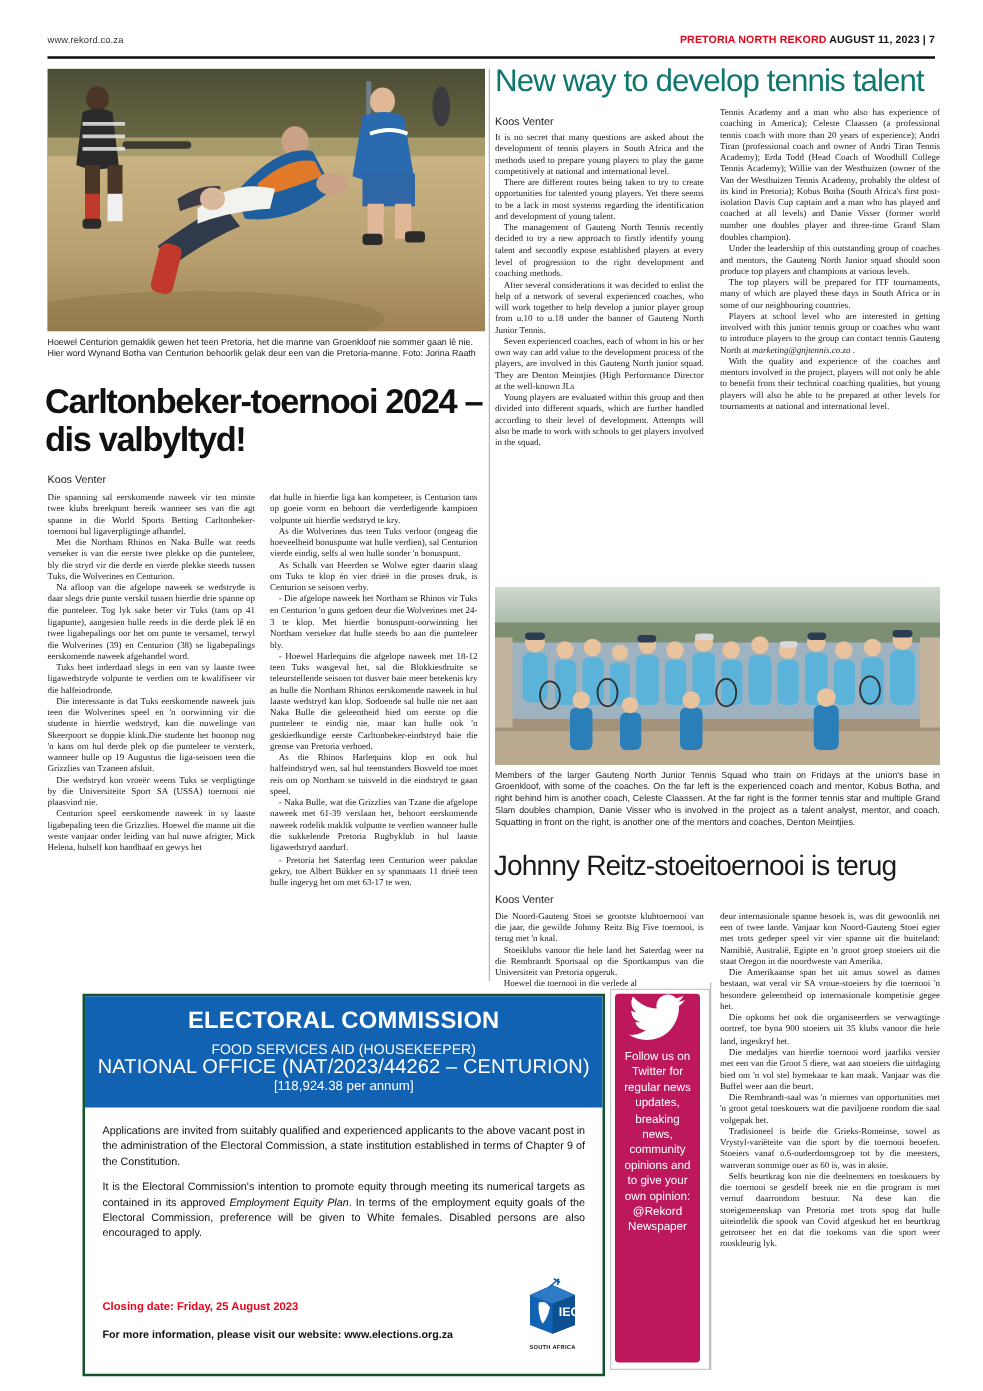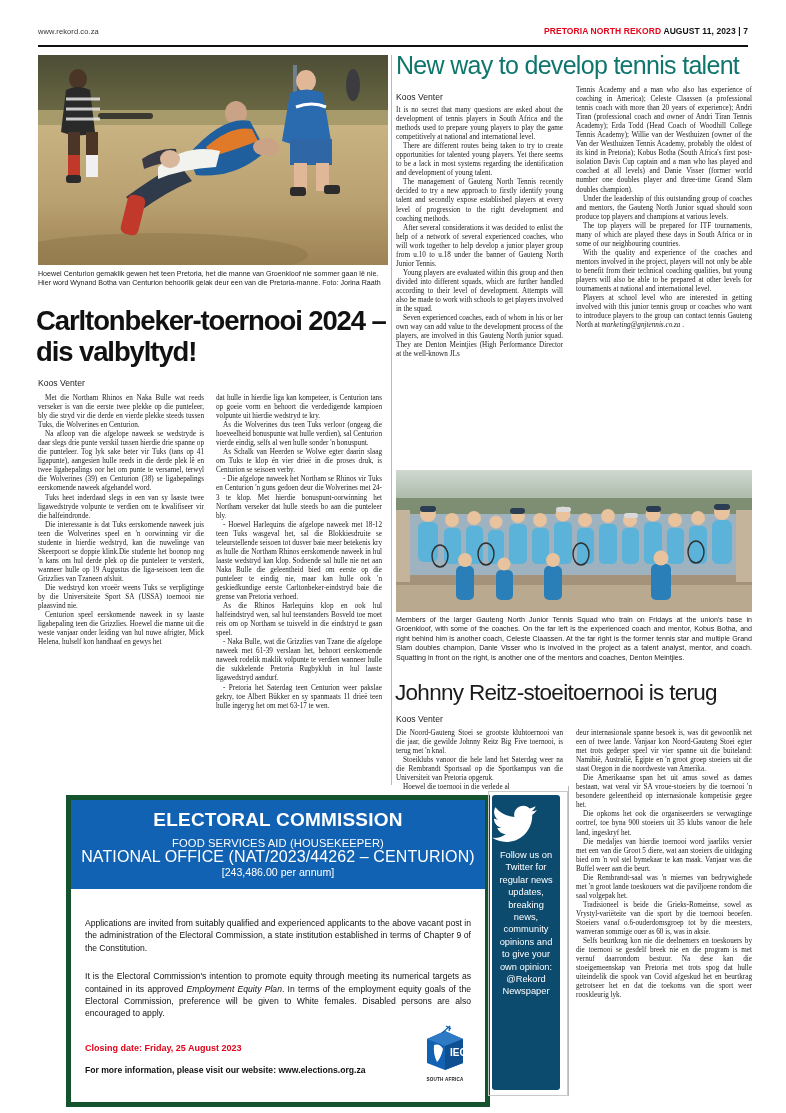--- a/index.html
+++ b/index.html
@@ -51,37 +51,37 @@
     font-family:"Liberation Sans",sans-serif;font-size:7.1px;line-height:9.4px;color:#222;text-align:justify;}
 
   
   .jr-head{position:absolute;left:395px;top:680px;width:360px;
     font-family:"Liberation Sans",sans-serif;font-size:22.5px;line-height:26px;letter-spacing:-0.7px;color:#1b1b1b;}
   .jr-byline{position:absolute;left:396px;top:714px;}
   .jr-c1{position:absolute;left:396px;top:729px;width:167px;height:60px;}
   .jr-c2{position:absolute;left:576px;top:729px;width:176px;height:365px;}
 
   
-  .ad{position:absolute;left:66px;top:795px;width:414px;height:302px;background:#ffffff;border:5px solid #14532d;}
+  .ad{position:absolute;left:66px;top:795px;width:414px;height:302px;background:#ffffff;border:2px solid #14532d;}
   .ad-banner{background:#1262b3;padding:9px 10px 10px 10px;text-align:center;color:#fff;font-family:"Liberation Sans",sans-serif;}
   .ad-title{font-size:19px;font-weight:bold;letter-spacing:.2px;line-height:22px;}
   .ad-sub1{font-size:11.2px;margin-top:5px;line-height:14px;letter-spacing:.1px;}
   .ad-sub2{font-size:16px;line-height:14px;letter-spacing:.1px;}
   .ad-sub3{font-size:10.6px;margin-top:2px;line-height:13px;}
   .ad-body{padding:12px 14px 0 14px;font-family:"Liberation Sans",sans-serif;font-size:8.6px;line-height:12.4px;color:#111;text-align:justify;}
-  .ad-body p{margin:16px 0 8px 0;}
+  .ad-body p{margin:0 0 8px 0;}
   .ad-body i{font-style:italic;}
   .ad-close{position:absolute;left:14px;top:243px;font-family:"Liberation Sans",sans-serif;font-size:9px;font-weight:bold;color:#e3051b;}
   .ad-more{position:absolute;left:14px;top:265px;font-family:"Liberation Sans",sans-serif;font-size:8.6px;font-weight:bold;color:#111;}
   .iec{position:absolute;right:14px;top:225px;width:52px;text-align:center;}
   .iec-label{font-family:"Liberation Sans",sans-serif;font-size:4.6px;font-weight:bold;color:#222;letter-spacing:.2px;margin-top:2px;}
 
   
-  .tw{position:absolute;left:492px;top:795px;width:68px;height:295px;background:#0c4a6e;border-radius:3px;
-     display:flex;flex-direction:column;align-items:flex-start;padding-top:10px;box-sizing:border-box;}
+  .tw{position:absolute;left:492px;top:795px;width:68px;height:295px;background:#be185d;border-radius:3px;
+     display:flex;flex-direction:column;align-items:center;padding-top:0;box-sizing:border-box;}
   .tw-text{font-family:"Liberation Sans",sans-serif;font-size:9.3px;line-height:12.4px;color:#fff;text-align:center;margin-top:6px;padding:0 3px;}
   .tw-handle{font-family:"Liberation Sans",sans-serif;font-size:9.3px;line-height:12px;color:#fff;text-align:center;margin-top:0;}
   .tw-frame{position:absolute;left:488px;top:791px;width:80px;height:305px;border:1px solid #c9c9c9;box-sizing:border-box;}
 
   
   .ph{position:absolute;inset:0;}
 </style>
 </head>
 <body>
 
@@ -156,20 +156,21 @@
     </svg>
   </div>
 
   <div class="rugby-caption">
     <span>Hoewel Centurion gemaklik gewen het teen Pretoria, het die manne van Groenkloof nie sommer gaan lê  nie. Hier word Wynand Botha van Centurion behoorlik gelak deur een van die Pretoria-manne. </span><b>Foto: Jorina Raath</b>
   </div>
 
   <div class="rugby-head">Carltonbeker-toernooi 2024 – dis valbyltyd!</div>
   <div class="byline rugby-byline">Koos Venter</div>
   <div class="col-text rugby-c1">
+      <p class="noind">Die spanning sal eerskomende naweek vir ten minste twee klubs breekpunt bereik wanneer ses van die agt spanne in die World Sports Betting Carltonbeker-toernooi hul ligaverpligtinge afhandel.</p>
       <p>Met die Northam Rhinos en Naka Bulle wat reeds verseker is van die eerste twee plekke op die punteleer, bly die stryd vir die derde en vierde plekke steeds tussen Tuks, die Wolverines en Centurion.</p>
       <p>Na afloop van die afgelope naweek se wedstryde is daar slegs drie punte verskil tussen hierdie drie spanne op die punteleer. Tog lyk sake beter vir Tuks (tans op 41 ligapunte), aangesien hulle reeds in die derde plek lê en twee ligabepalings oor het om punte te versamel, terwyl die Wolverines (39) en Centurion (38) se ligabepalings eerskomende naweek afgehandel word.</p>
       <p>Tuks heet inderdaad slegs in een van sy laaste twee ligawedstryde volpunte te verdien om te kwalifiseer vir die halfeindronde.</p>
       <p>Die interessante is dat Tuks eerskomende naweek juis teen die Wolverines speel en 'n oorwinning vir die studente in hierdie wedstryd, kan die nuwelinge van Skeerpoort se doppie klink.Die studente het boonop nog 'n kans om hul derde plek op die punteleer te versterk, wanneer hulle op 19 Augustus die liga-seisoen teen die Grizzlies van Tzaneen afsluit.</p>
       <p>Die wedstryd kon vroeër weens Tuks se verpligtinge by die Universiteite Sport SA (USSA) toernooi nie plaasvind nie.</p>
       <p>Centurion speel eerskomende naweek in sy laaste ligabepaling teen die Grizzlies. Hoewel die manne uit die weste vanjaar onder leiding van hul nuwe afrigter, Mick Helena, hulself kon handhaaf en gewys het</p>
     </div>
   <div class="col-text rugby-c2">
       <p class="noind">dat hulle in hierdie liga kan kompeteer, is Centurion tans op goeie vorm en behoort die verdedigende kampioen volpunte uit hierdie wedstryd te kry.</p>
       <p>As die Wolverines dus teen Tuks verloor (ongeag die hoeveelheid bonuspunte wat hulle verdien), sal Centurion vierde eindig, selfs al wen hulle sonder 'n bonuspunt.</p>
@@ -184,29 +185,29 @@
   <div class="vrule"></div>
   <div class="vrule2"></div>
 
   <div class="tennis-head">New way to develop tennis talent</div>
   <div class="byline tennis-byline">Koos Venter</div>
   <div class="col-text tennis-c1">
       <p class="noind">It is no secret that many questions are asked about the development of tennis players in South Africa and the methods used to prepare young players to play the game competitively at national and international level.</p>
       <p>There are different routes being taken to try to create opportunities for talented young players. Yet there seems to be a lack in most systems regarding the identification and development of young talent.</p>
       <p>The management of Gauteng North Tennis recently decided to try a new approach to firstly identify young talent and secondly expose established players at every level of progression to the right development and coaching methods.</p>
       <p>After several considerations it was decided to enlist the help of a network of several experienced coaches, who will work together to help develop a junior player group from u.10 to u.18 under the banner of Gauteng North Junior Tennis.</p>
+      <p>Seven experienced coaches, each of whom in his or her own way can add value to the development process of the players, are involved in this Gauteng North junior squad. They are Denton Meintjies (High Performance Director at the well-known JLs</p>
       <p>Young players are evaluated within this group and then divided into different squads, which are further handled according to their level of development. Attempts will also be made to work with schools to get players involved in the squad.</p>
-      <p>Seven experienced coaches, each of whom in his or her own way can add value to the development process of the players, are involved in this Gauteng North junior squad. They are Denton Meintjies (High Performance Director at the well-known JLs</p>
     </div>
   <div class="col-text tennis-c2">
       <p class="noind">Tennis Academy and a man who also has experience of coaching in America); Celeste Claassen (a professional tennis coach with more than 20 years of experience); Andri Tiran (professional coach and owner of Andri Tiran Tennis Academy); Erda Todd (Head Coach of Woodhill College Tennis Academy); Willie van der Westhuizen (owner of the Van der Westhuizen Tennis Academy, probably the oldest of its kind in Pretoria); Kobus Botha (South Africa's first post-isolation Davis Cup captain and a man who has played and coached at all levels) and Danie Visser (former world number one doubles player and three-time Grand Slam doubles champion).</p>
       <p>Under the leadership of this outstanding group of coaches and mentors, the Gauteng North Junior squad should soon produce top players and champions at various levels.</p>
       <p>The top players will be prepared for ITF tournaments, many of which are played these days in South Africa or in some of our neighbouring countries.</p>
+      <p><span>Players at school level who are interested in getting involved with this junior tennis group or coaches who want to introduce players to the group can contact tennis Gauteng North at </span><i>marketing@gnjtennis.co.za</i><span> .</span></p>
       <p>With the quality and experience of the coaches and mentors involved in the project, players will not only be able to benefit from their technical coaching qualities, but young players will also be able to be prepared at other levels for tournaments at national and international level.</p>
-      <p><span>Players at school level who are interested in getting involved with this junior tennis group or coaches who want to introduce players to the group can contact tennis Gauteng North at </span><i>marketing@gnjtennis.co.za</i><span> .</span></p>
     </div>
 
   <div class="tennis-photo">
     <svg class="ph" viewBox="0 0 356 142" preserveAspectRatio="none">
       <defs>
         <linearGradient id="sky2" x1="0" y1="0" x2="0" y2="1">
           <stop offset="0" stop-color="#cfd9cf"></stop>
             <stop offset="1" stop-color="#9eae9b"></stop>
         </linearGradient>
       </defs>
@@ -287,31 +288,31 @@
   <div class="col-text jr-c1">
       <p class="noind">Die Noord-Gauteng Stoei se grootste klubtoernooi van die jaar, die gewilde Johnny Reitz Big Five toernooi, is terug met 'n knal.</p>
       <p>Stoeiklubs vanoor die hele land het Saterdag weer na die Rembrandt Sportsaal op die Sportkampus van die Universiteit van Pretoria opgeruk.</p>
       <p>Hoewel die toernooi in die verlede al</p>
     </div>
   <div class="col-text jr-c2">
       <p class="noind">deur internasionale spanne besoek is, was dit gewoonlik net een of twee lande. Vanjaar kon Noord-Gauteng Stoei egter met trots gedeper speel vir vier spanne uit die buiteland: Namibië, Australië, Egipte en 'n groot groep stoeiers uit die staat Oregon in die noordweste van Amerika.</p>
       <p>Die Amerikaanse span het uit amus sowel as dames bestaan, wat veral vir SA vroue-stoeiers by die toernooi 'n besondere geleentheid op internasionale kompetisie gegee het.</p>
       <p>Die opkoms het ook die organiseerders se verwagtinge oortref, toe byna 900 stoeiers uit 35 klubs vanoor die hele land, ingeskryf het.</p>
       <p>Die medaljes van hierdie toernooi word jaarliks versier met een van die Groot 5 diere, wat aan stoeiers die uitdaging bied om 'n vol stel bymekaar te kan maak. Vanjaar was die Buffel weer aan die beurt.</p>
-      <p>Die Rembrandt-saal was 'n miernes van bedrywighede met 'n groot lande toeskouers wat die paviljoene rondom die saal volgepak het.</p>
+      <p>Die Rembrandt-saal was 'n miernes van opportunities met 'n groot getal toeskouers wat die paviljoene rondom die saal volgepak het.</p>
       <p>Tradisioneel is beide die Grieks-Romeinse, sowel as Vrystyl-variëteite van die sport by die toernooi beoefen. Stoeiers vanaf o.6-ouderdomsgroep tot by die meesters, wanveran sommige ouer as 60 is, was in aksie.</p>
       <p>Selfs beurtkrag kon nie die deelnemers en toeskouers by die toernooi se gesdelf breek nie en die program is met vernuf daarrondom bestuur. Na dese kan die stoeigemeenskap van Pretoria met trots spog dat hulle uiteindelik die spook van Covid afgeskud het en beurtkrag getrotseer het en dat die toekoms van die sport weer rooskleurig lyk.</p>
     </div>
 
   <div class="ad">
     <div class="ad-banner">
       <div class="ad-title">ELECTORAL COMMISSION</div>
       <div class="ad-sub1">FOOD SERVICES AID (HOUSEKEEPER)</div>
       <div class="ad-sub2">NATIONAL OFFICE (NAT/2023/44262 – CENTURION)</div>
-      <div class="ad-sub3">[243,486.00 per annum]</div>
+      <div class="ad-sub3">[118,924.38 per annum]</div>
     </div>
     <div class="ad-body">
       <p>Applications are invited from suitably qualified and experienced applicants to the above vacant post in the administration of the Electoral Commission, a state institution established in terms of Chapter 9 of the Constitution.</p>
       <p>
         <span>It is the Electoral Commission's intention to promote equity through meeting its numerical targets as contained in its approved </span><i>Employment Equity Plan</i><span>. In terms of the employment equity goals of the Electoral Commission, preference will be given to White females. Disabled persons are also encouraged to apply.</span>
       </p>
     </div>
     <div class="ad-close">Closing date: Friday, 25 August 2023</div>
     <div class="ad-more">For more information, please visit our website: www.elections.org.za</div>
     <div class="iec">

